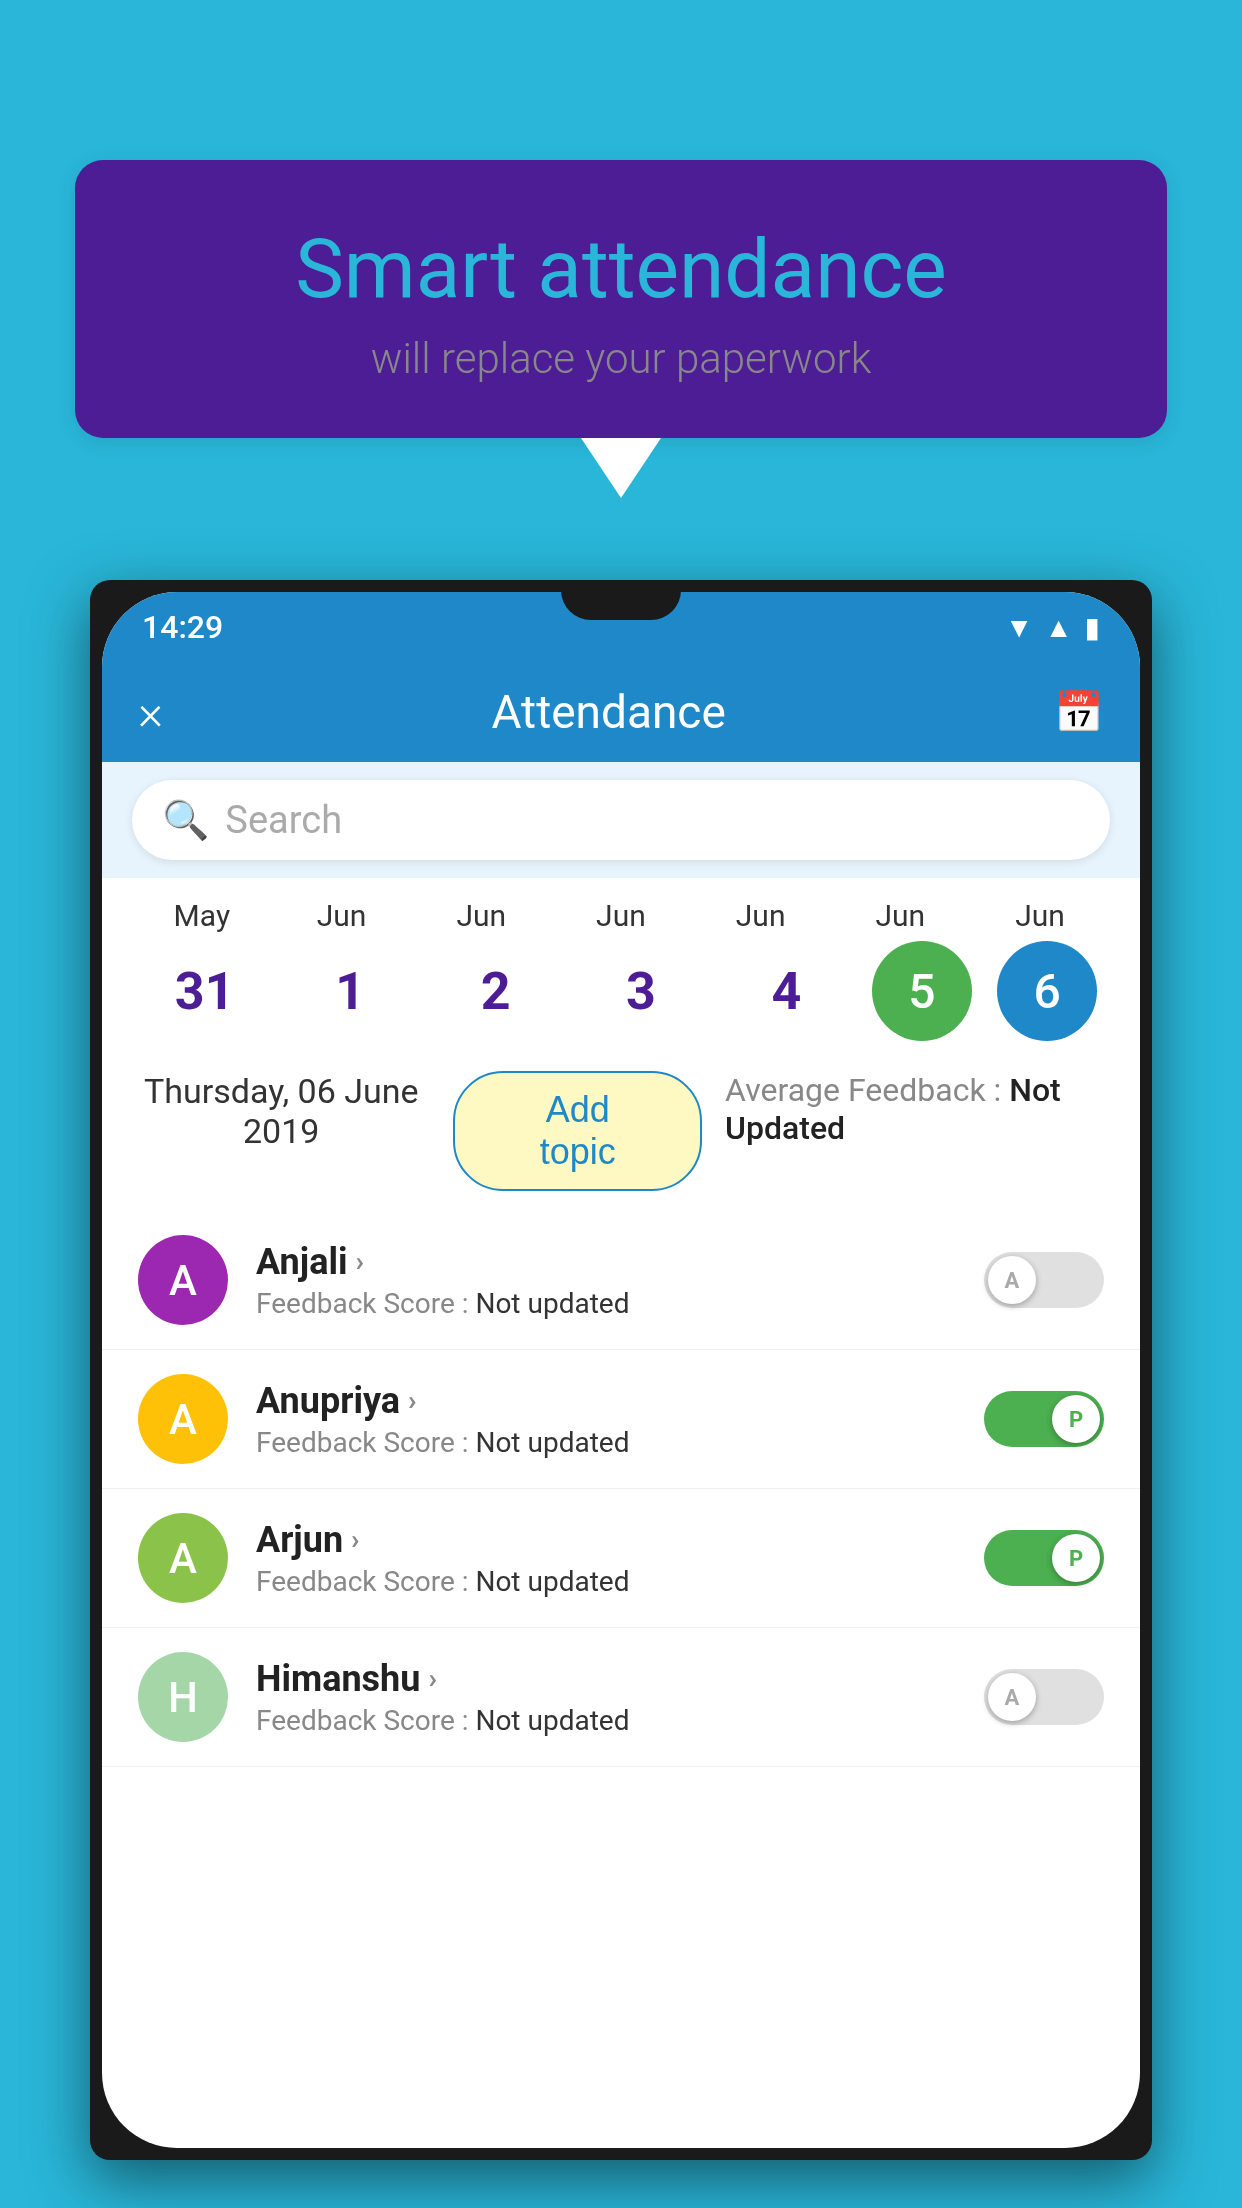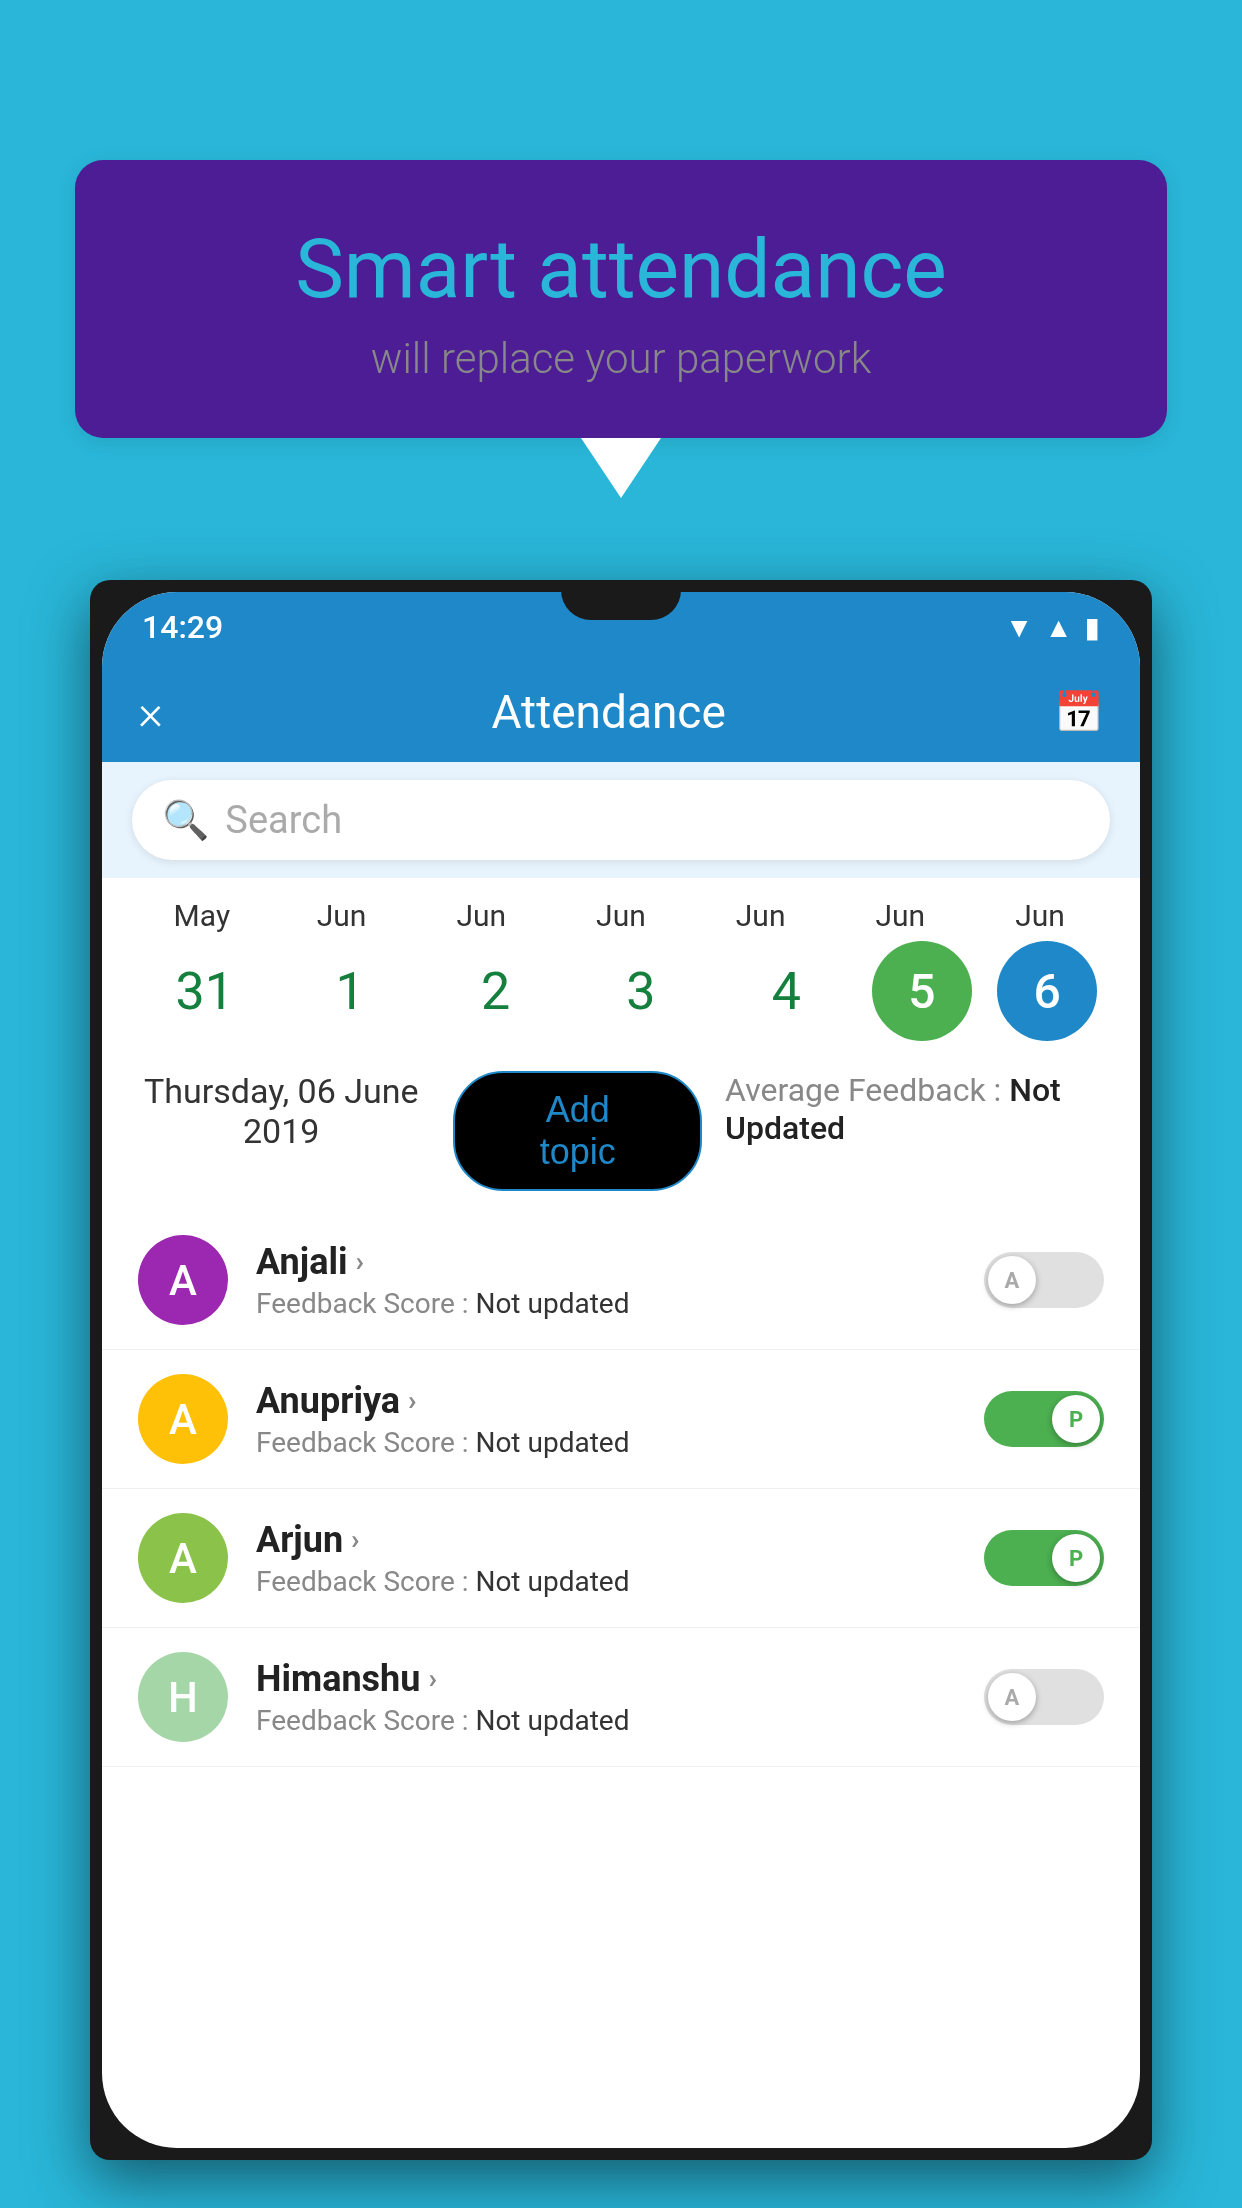--- a/index.html
+++ b/index.html
@@ -205,22 +205,22 @@
     .date-days {
       display: flex;
       justify-content: space-around;
       align-items: center;
     }
 
     .date-day {
       width: 120px;
       text-align: center;
       font-size: 52px;
-      font-weight: 400;
-      color: #15803d;
+      font-weight: 700;
+      color: #4c1d95;
     }
 
     .date-day.today {
       background: #4caf50;
       color: white;
       border-radius: 50%;
       width: 100px;
       height: 100px;
       display: flex;
       align-items: center;
@@ -256,21 +256,21 @@
       color: #333;
       text-align: center;
     }
 
     .add-topic-btn {
       border: 2px solid #1e88c8;
       border-radius: 50px;
       padding: 16px 60px;
       color: #1e88c8;
       font-size: 36px;
-      background: #000000;
+      background: #fef9c3;
       cursor: pointer;
     }
 
     .avg-feedback {
       font-size: 32px;
       color: #888;
     }
 
     .avg-feedback-val {
       color: #222;

